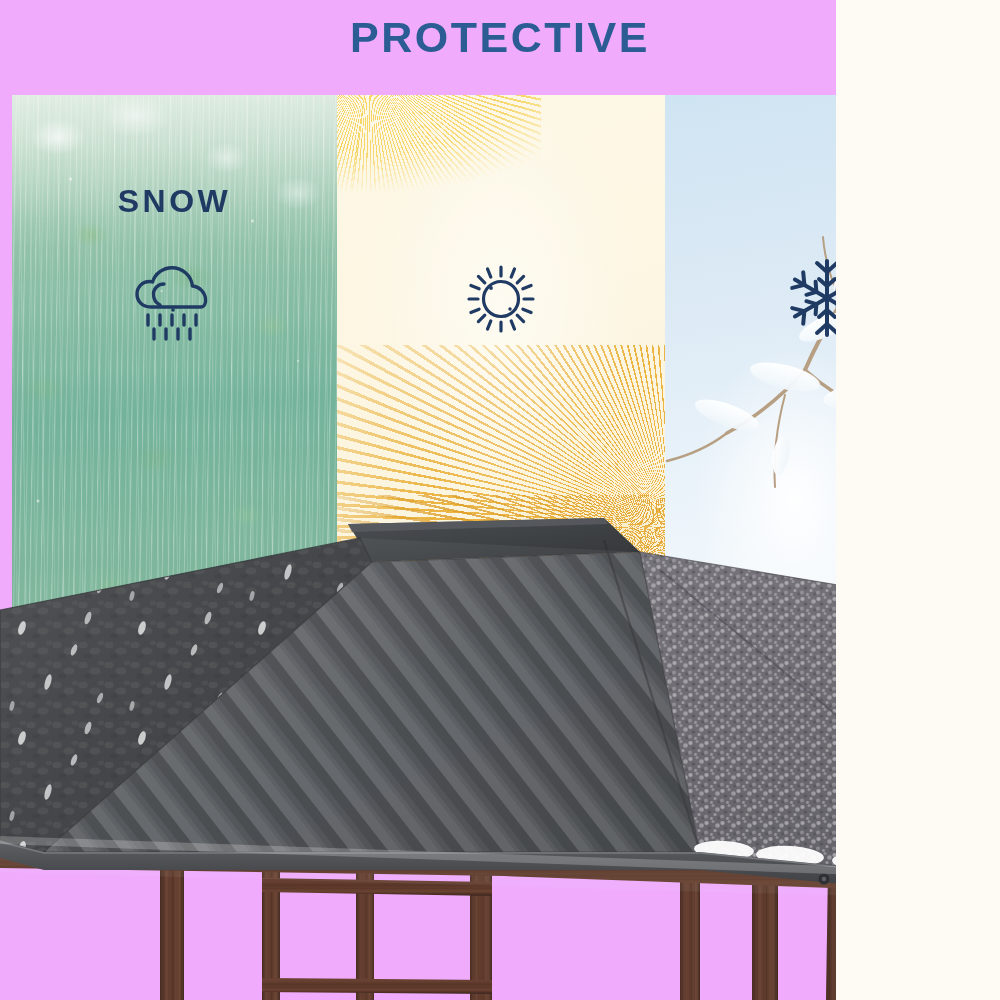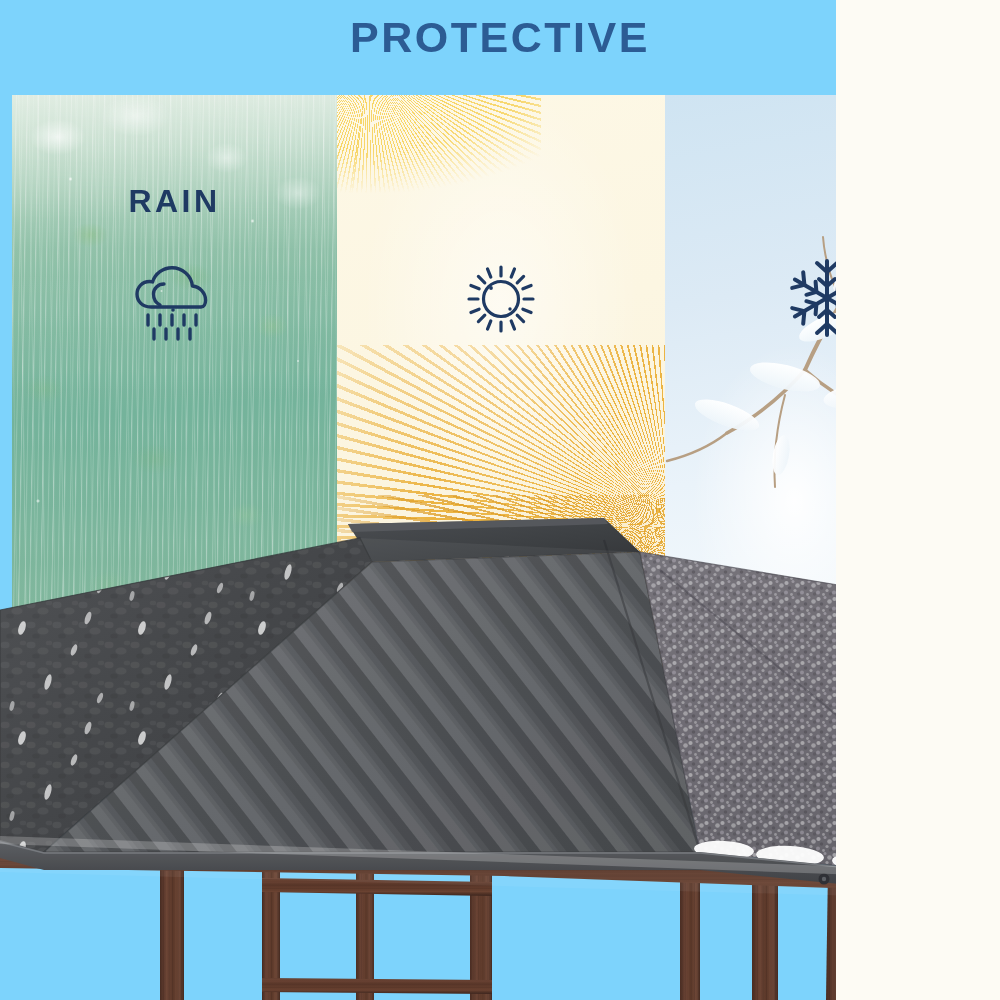--- a/index.html
+++ b/index.html
@@ -8,21 +8,21 @@
   html, body {
     width:1000px; height:1000px;
     background:#fdfbf4;
     font-family:"Liberation Sans", sans-serif;
     overflow:hidden;
   }
 
   .stage {
     position:relative;
     width:836px; height:1000px;
-    background:#7dd3fc;
+    background:#f0abfc;
     overflow:hidden;
   }
 
   
   .title {
     position:absolute;
     top:14px; left:0; width:1000px;
     text-align:center;
     font-size:43px;
     font-weight:bold;
@@ -233,21 +233,21 @@
 
   <div class="panels">
 
     <div class="panel panel-rain">
       <div class="rain-bg"></div>
       <div class="rain-foliage"></div>
       <div class="rain-streaks"></div>
       <div class="rain-streaks2"></div>
       <div class="rain-drops"></div>
 
-      <div class="panel-label">RAIN</div>
+      <div class="panel-label">SNOW</div>
 
       <div class="panel-icon">
         <svg width="92" height="92" viewBox="0 0 92 92" fill="none" stroke="#1f3a63" stroke-width="3.4" stroke-linecap="round" stroke-linejoin="round">
           <path d="M22 52 C13 52 8 46 8 39 C8 32 13.5 26.5 20.5 26.5
                    C21.5 26.5 22.6 26.6 23.6 26.9
                    C26.2 18.6 34 12.8 43 12.8
                    C53.6 12.8 62.3 20.8 63.4 31
                    C70.8 31.6 76.6 37.8 76.6 45.2
                    C76.6 49 74.8 52 72 52 Z"></path>
           <path d="M35 29 C29 29 24.5 33.4 24.5 39 C24.5 44 27 48 31 50"></path>

